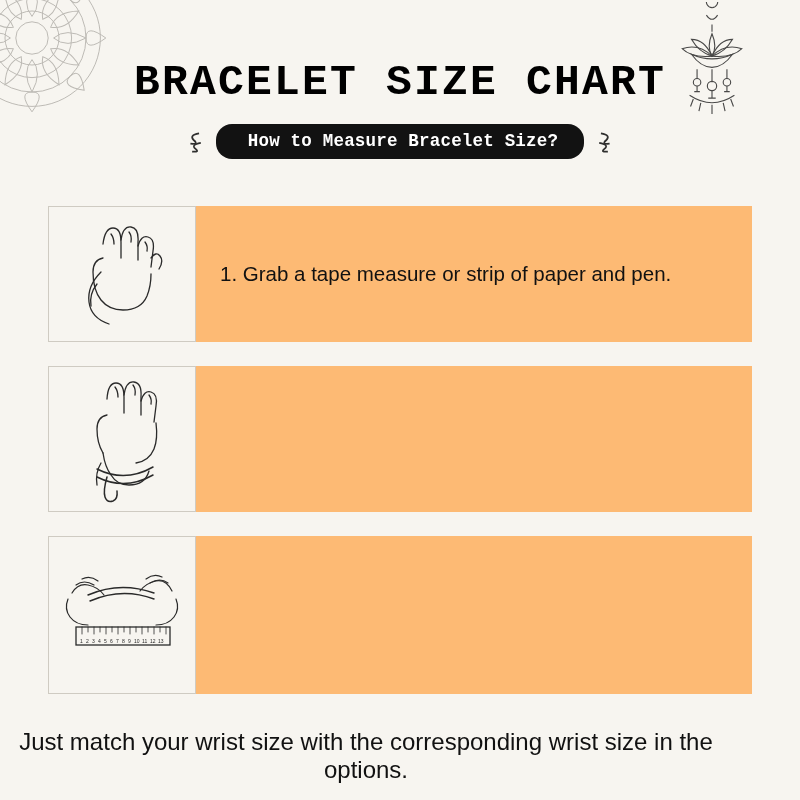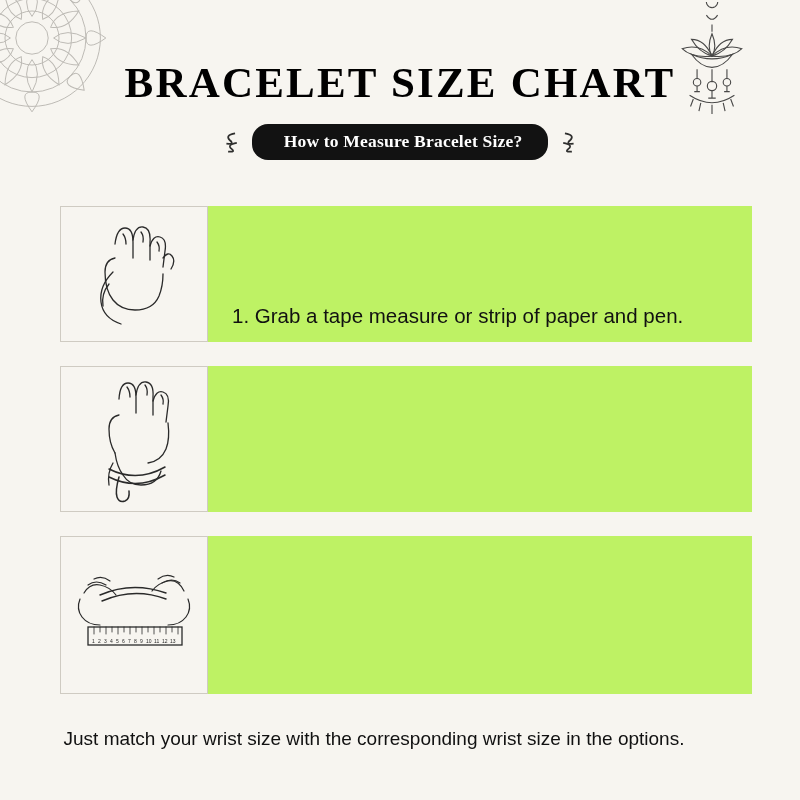--- a/index.html
+++ b/index.html
@@ -38,21 +38,21 @@
     pointer-events: none;
   }
 
   
   .title {
     position: absolute;
     top: 58px;
     left: 0;
     width: 800px;
     text-align: center;
-    font-family: Liberation Serif, serif;
+    font-family: Liberation Mono, monospace;
     font-size: 43px;
     letter-spacing: 2.2px;
     font-weight: 700;
     color: #000;
   }
 
   .subtitle-row {
     position: absolute;
     top: 124px;
     left: 0;
@@ -60,45 +60,45 @@
     display: flex;
     align-items: center;
     justify-content: center;
     gap: 10px;
   }
   .subtitle-pill {
     background: #121212;
     color: #fff;
     border-radius: 16px;
     padding: 7px 26px 8px 32px;
-    font-family: Liberation Serif, serif;
+    font-family: Liberation Mono, monospace;
     font-size: 17.5px;
     font-weight: 700;
     letter-spacing: .2px;
     white-space: nowrap;
   }
   .flourish {
     width: 26px;
     height: 26px;
     opacity: .9;
   }
 
   
   .steps {
     position: absolute;
     top: 206px;
     left: 0;
     width: 800px;
   }
   .step {
     display: flex;
-    align-items: flex-end;
-    background: #bef264;
+    align-items: center;
+    background: #fdba74;
     margin-bottom: 24px;
-    margin-left: 60px;
+    margin-left: 48px;
     margin-right: 48px;
   }
   .step-img {
     flex: 0 0 148px;
     background: #f7f5f0;
     border: 1px solid #cfcbc2;
     box-sizing: border-box;
     display: flex;
     align-items: center;
     justify-content: center;
@@ -111,25 +111,25 @@
     font-size: 20.5px;
     line-height: 1.62;
     color: #111;
   }
   .step-1 .step-img { height: 136px; }
   .step-2 .step-img { height: 146px; }
   .step-3 .step-img { height: 158px; }
 
   .footer-note {
     position: absolute;
-    left: 16px;
+    left: 8px;
     top: 728px;
     width: 716px;
     text-align: center;
-    font-size: 19px;
+    font-size: 24px;
     color: #111;
   }
 </style>
 </head>
 <body>
 
 <svg class="mandala-corner" viewBox="0 0 200 200">
   <g stroke="#8d8a84" fill="none" stroke-width="1.1">
     <circle cx="100" cy="100" r="18"></circle>
     <circle cx="100" cy="100" r="30"></circle>

